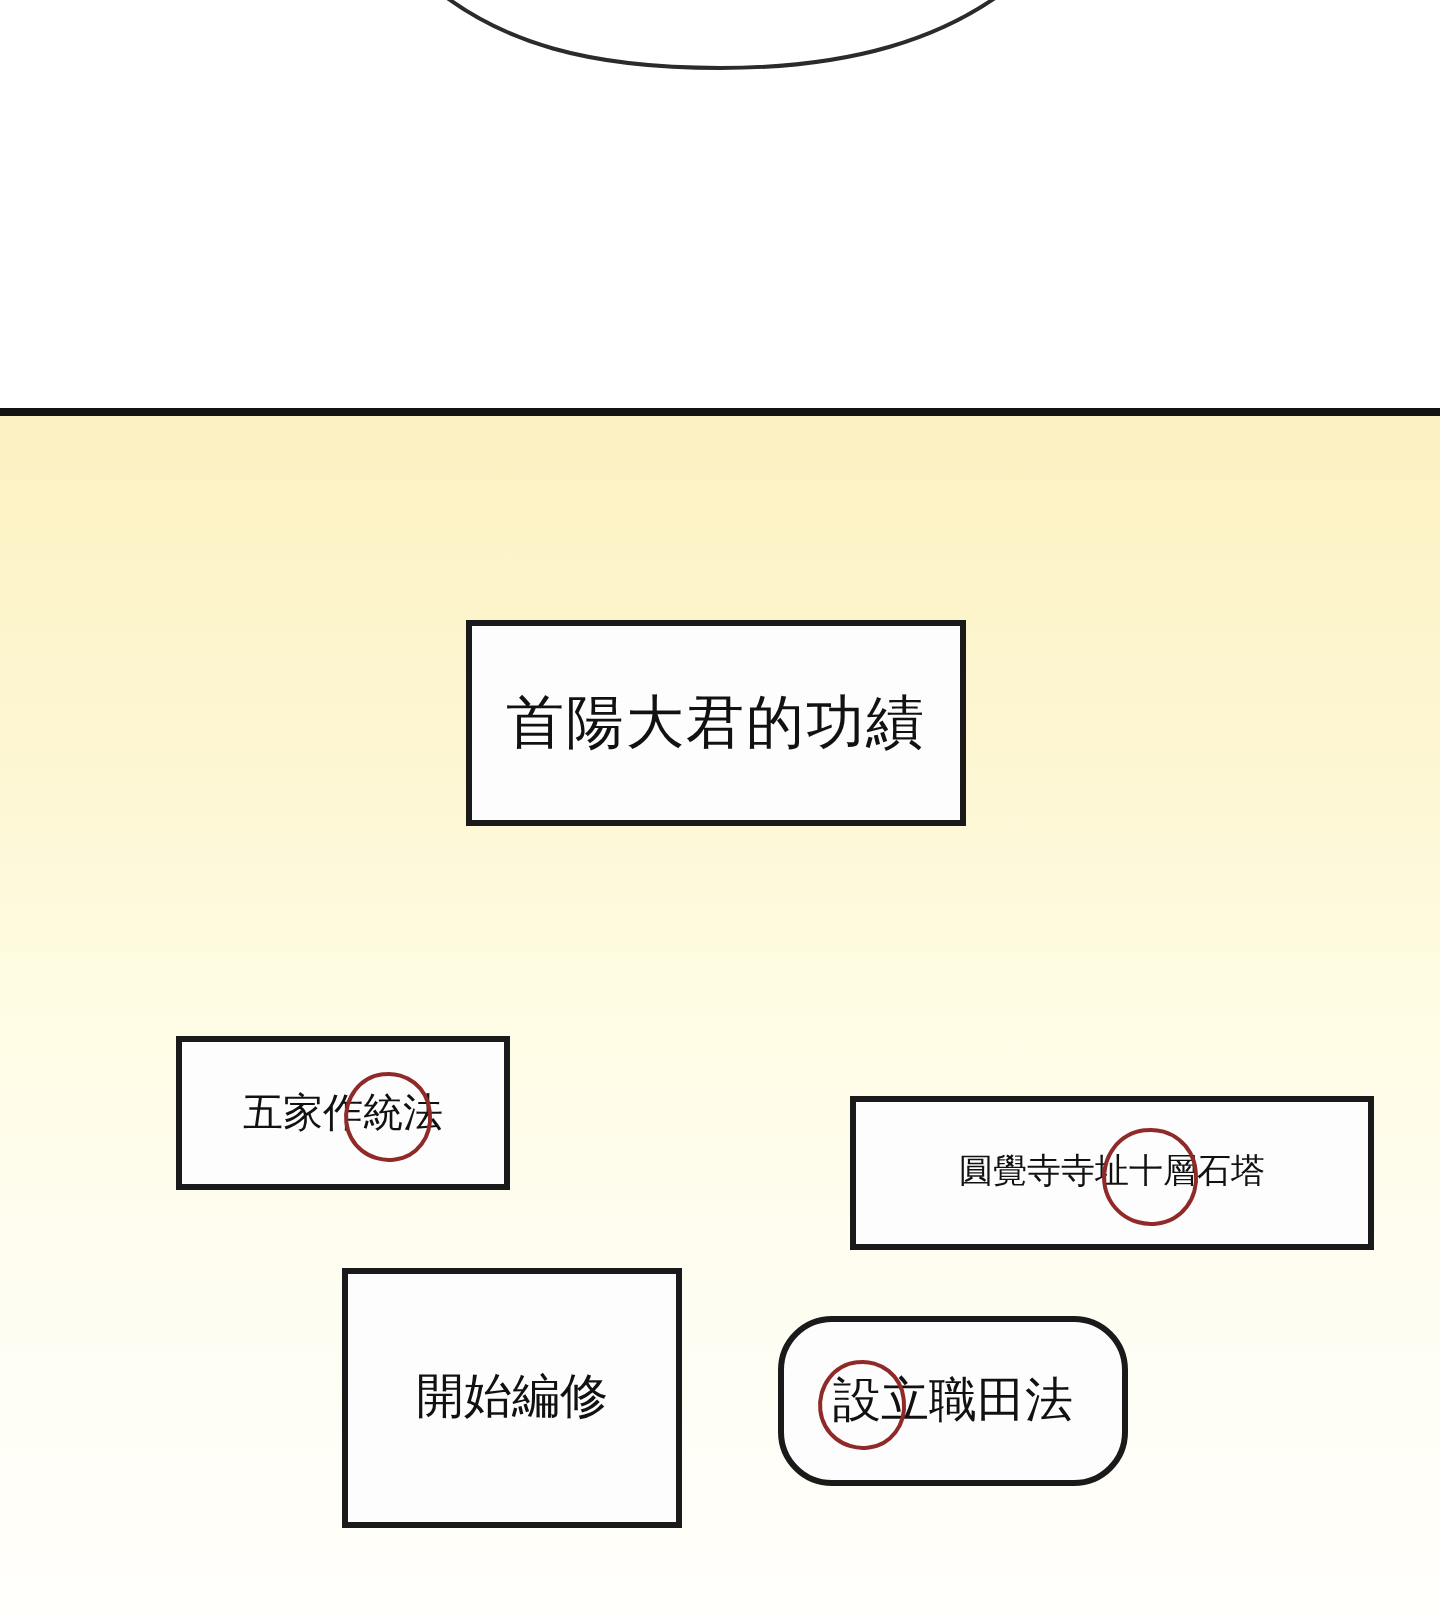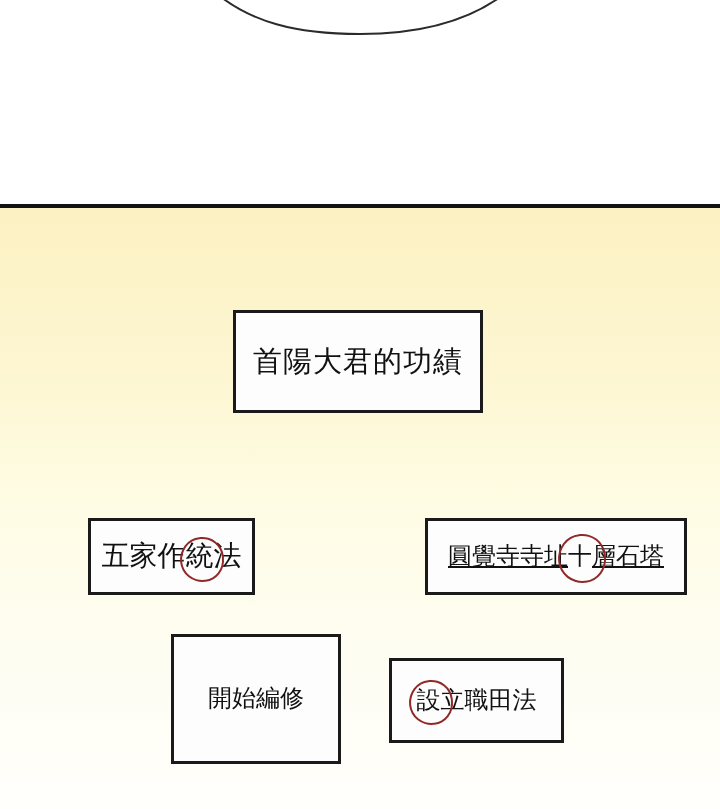--- a/index.html
+++ b/index.html
@@ -86,51 +86,51 @@
     height: 103px;
     font-size: 29px;
     letter-spacing: 1px;
   }
 
   .node-a {
     left: 88px;
     top: 518px;
     width: 167px;
     height: 77px;
-    font-size: 28px;
+    font-size: 20px;
     text-align: center;
   }
   .node-b {
     left: 290px;
     top: 518px;
     width: 105px;
     height: 77px;
     font-size: 24px;
   }
   .node-c {
     left: 425px;
-    top: 518px;
+    top: 548px;
     width: 262px;
     height: 77px;
-    font-size: 24px;
-    text-decoration: underline;
+    font-size: 17px;
   }
   .node-d {
     left: 171px;
     top: 634px;
     width: 170px;
     height: 130px;
     font-size: 24px;
   }
   .node-e {
     left: 389px;
     top: 658px;
     width: 175px;
     height: 85px;
     font-size: 24px;
+    border-radius: 27px;
   }
 
   
   .circled {
     position: relative;
     display: inline-block;
     z-index: 1;
   }
   .circled::after {
     content: "";

